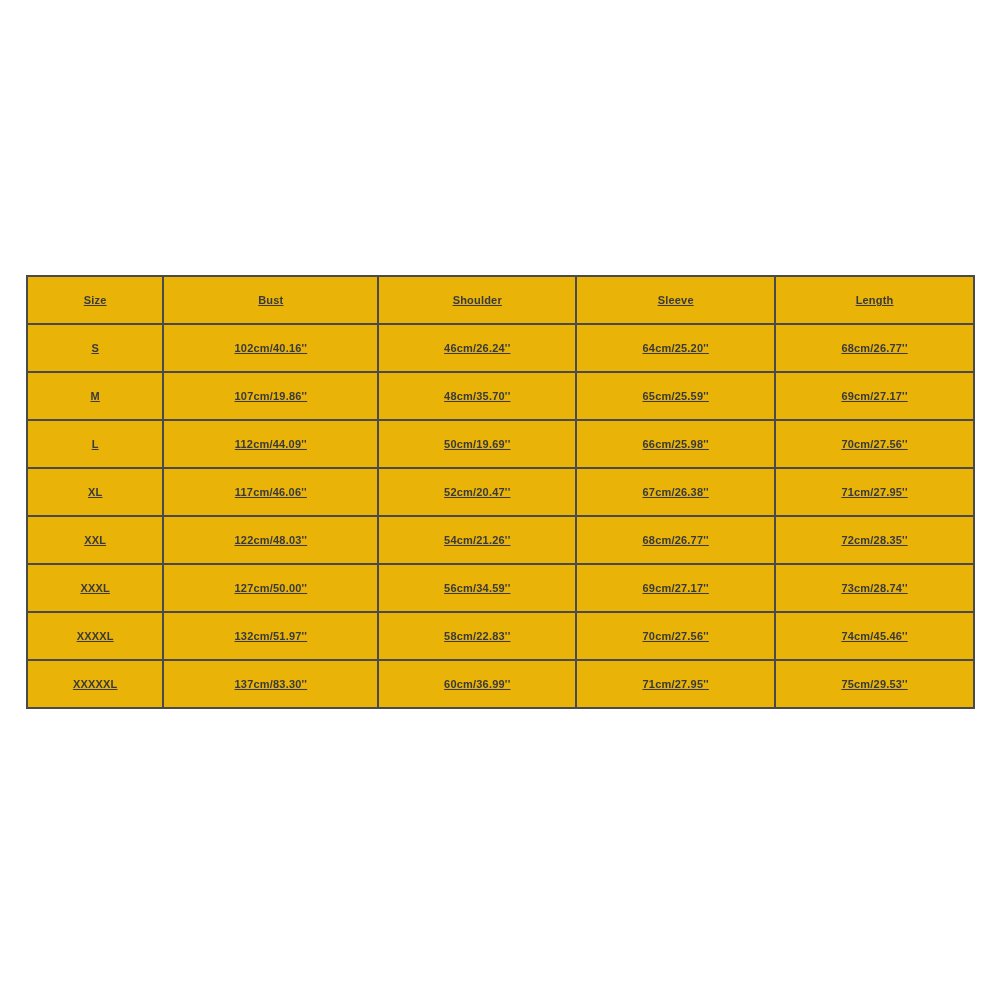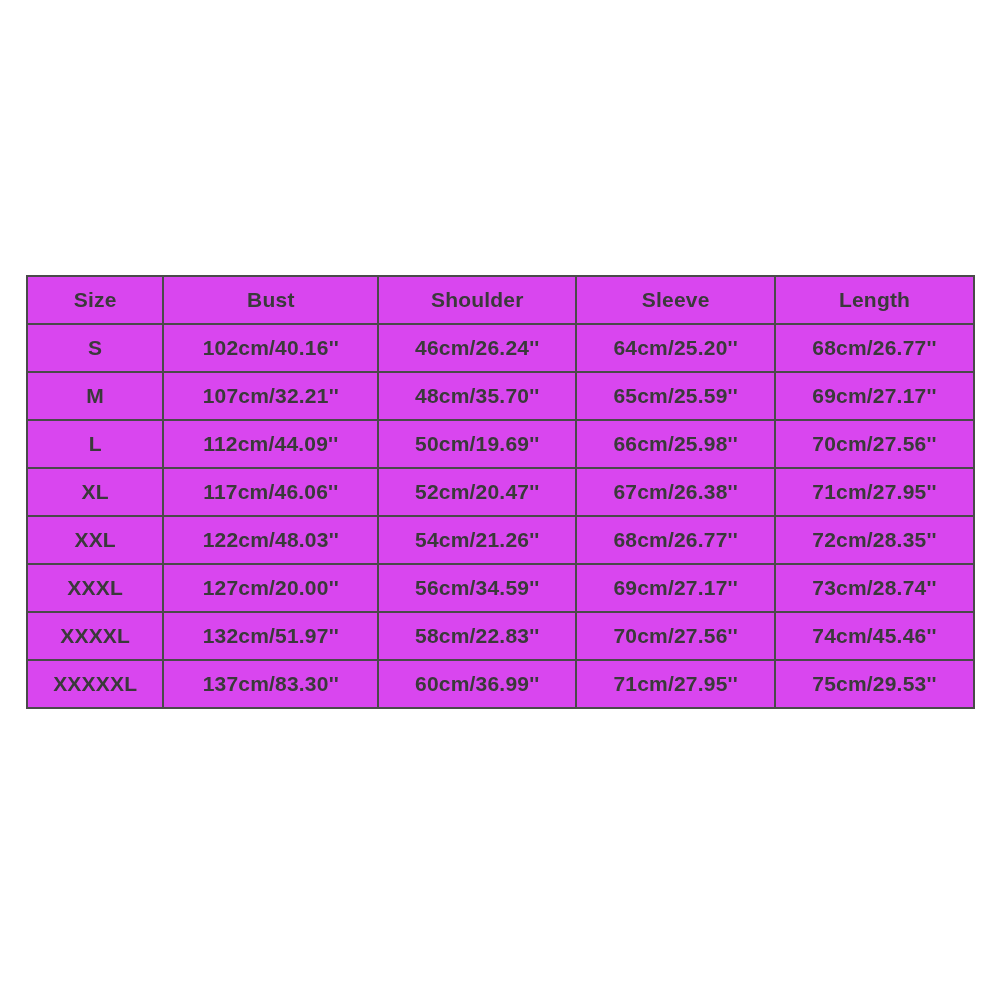--- a/index.html
+++ b/index.html
@@ -22,23 +22,24 @@
     left: 26px;
     top: 275px;
     width: 949px;
   }
   table.size-chart {
     border-collapse: collapse;
     width: 100%;
     table-layout: fixed;
     font-family: "Liberation Sans", sans-serif;
     font-weight: bold;
-    font-size: 21px;
+    font-size: 11px;
     color: #3a3a3a;
-    background: #d946ef;
+    background: #eab308;
+    text-decoration: underline;
   }
   table.size-chart th,
   table.size-chart td {
     border: 2px solid #4a4a4a;
     height: 46px;
     text-align: center;
     vertical-align: middle;
     padding: 0;
     letter-spacing: 0.2px;
     white-space: nowrap;
@@ -75,21 +76,21 @@
       <tbody>
         <tr>
           <td>S</td>
           <td>102cm/40.16''</td>
           <td>46cm/26.24''</td>
           <td>64cm/25.20''</td>
           <td>68cm/26.77''</td>
         </tr>
         <tr>
           <td>M</td>
-          <td>107cm/32.21''</td>
+          <td>107cm/19.86''</td>
           <td>48cm/35.70''</td>
           <td>65cm/25.59''</td>
           <td>69cm/27.17''</td>
         </tr>
         <tr>
           <td>L</td>
           <td>112cm/44.09''</td>
           <td>50cm/19.69''</td>
           <td>66cm/25.98''</td>
           <td>70cm/27.56''</td>
@@ -103,21 +104,21 @@
         </tr>
         <tr>
           <td>XXL</td>
           <td>122cm/48.03''</td>
           <td>54cm/21.26''</td>
           <td>68cm/26.77''</td>
           <td>72cm/28.35''</td>
         </tr>
         <tr>
           <td>XXXL</td>
-          <td>127cm/20.00''</td>
+          <td>127cm/50.00''</td>
           <td>56cm/34.59''</td>
           <td>69cm/27.17''</td>
           <td>73cm/28.74''</td>
         </tr>
         <tr>
           <td>XXXXL</td>
           <td>132cm/51.97''</td>
           <td>58cm/22.83''</td>
           <td>70cm/27.56''</td>
           <td>74cm/45.46''</td>

